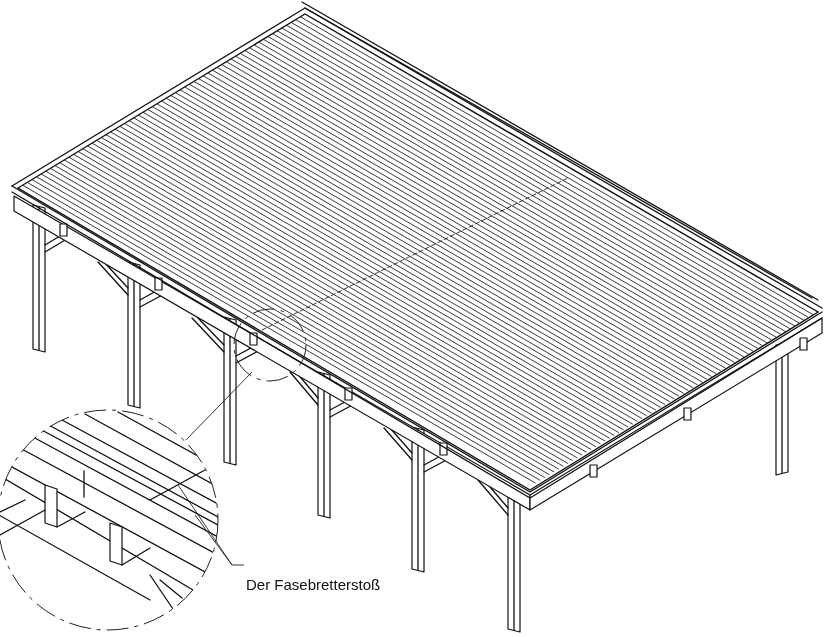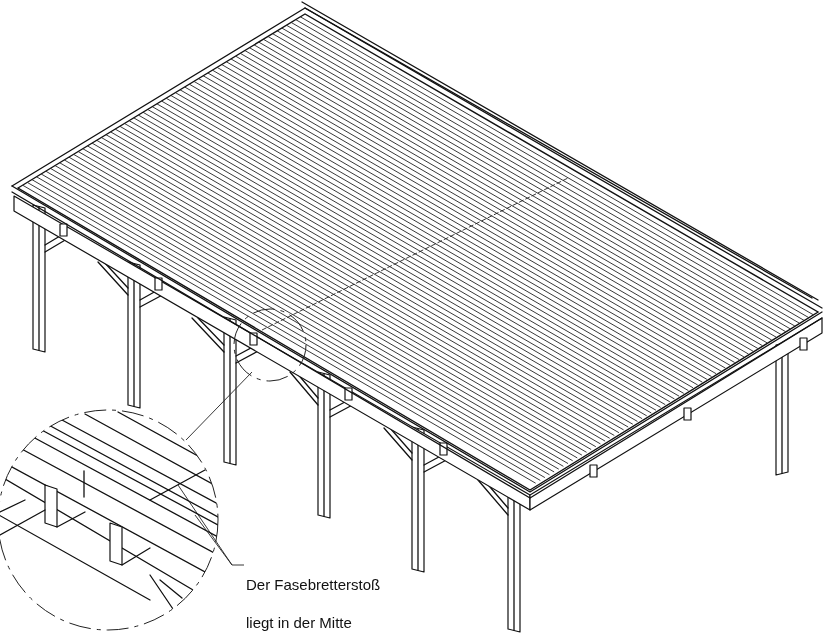--- a/index.html
+++ b/index.html
@@ -191,16 +191,15 @@
       <line class="ln" x1="160" y1="580" x2="182" y2="598"></line>
     </g>
 
     <polyline class="thin" points="178,485 232,565 244,565"></polyline>
     <line class="thin" x1="195" y1="515" x2="232" y2="565"></line>
   </g>
 </svg>
 
 <div class="annot">
   <div>Der Fasebretterstoß</div>
-  <div>liegt in der Mitte</div>
   
 </div>
 </div>
 
 </body></html>

